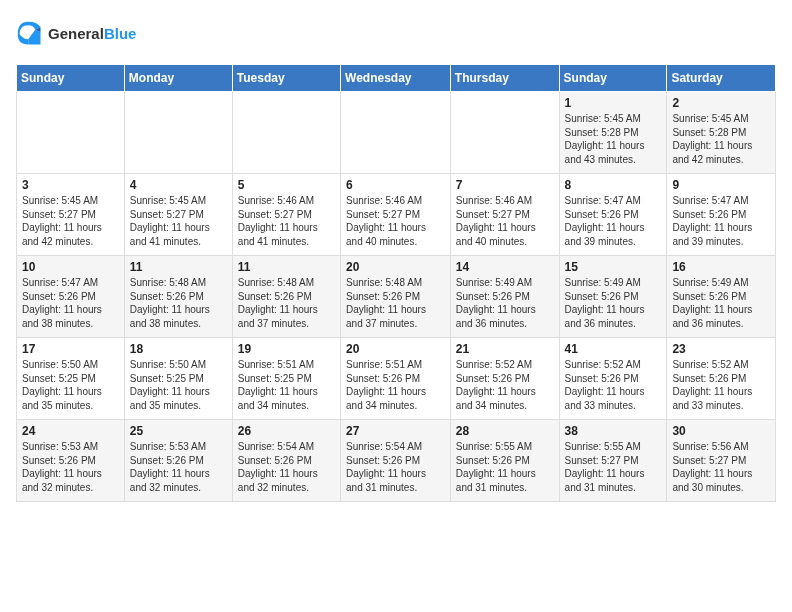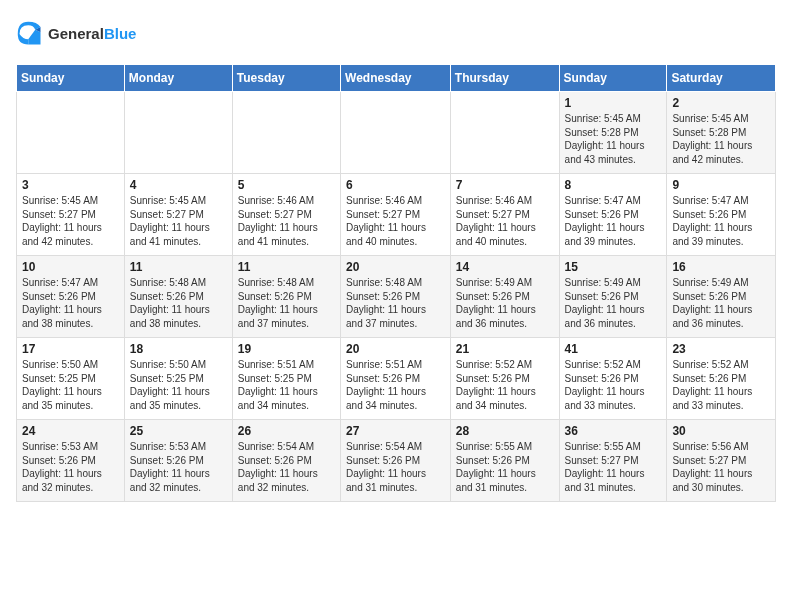--- a/index.html
+++ b/index.html
@@ -325,21 +325,21 @@
 and 31 minutes.</div>
         </td>
         <td>
           <div class="day-number">28</div>
           <div class="day-info" style="white-space: pre-line;">Sunrise: 5:55 AM
 Sunset: 5:26 PM
 Daylight: 11 hours
 and 31 minutes.</div>
         </td>
         <td>
-          <div class="day-number">36</div>
+          <div class="day-number">38</div>
           <div class="day-info" style="white-space: pre-line;">Sunrise: 5:55 AM
 Sunset: 5:27 PM
 Daylight: 11 hours
 and 31 minutes.</div>
         </td>
         <td>
           <div class="day-number">30</div>
           <div class="day-info" style="white-space: pre-line;">Sunrise: 5:56 AM
 Sunset: 5:27 PM
 Daylight: 11 hours

